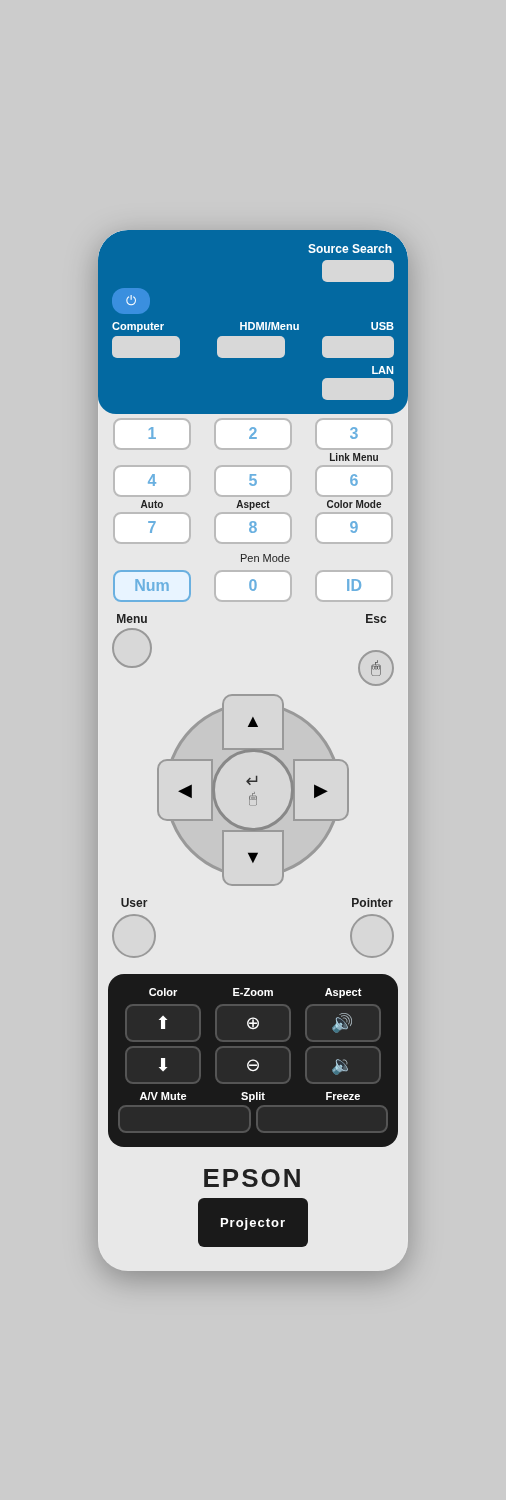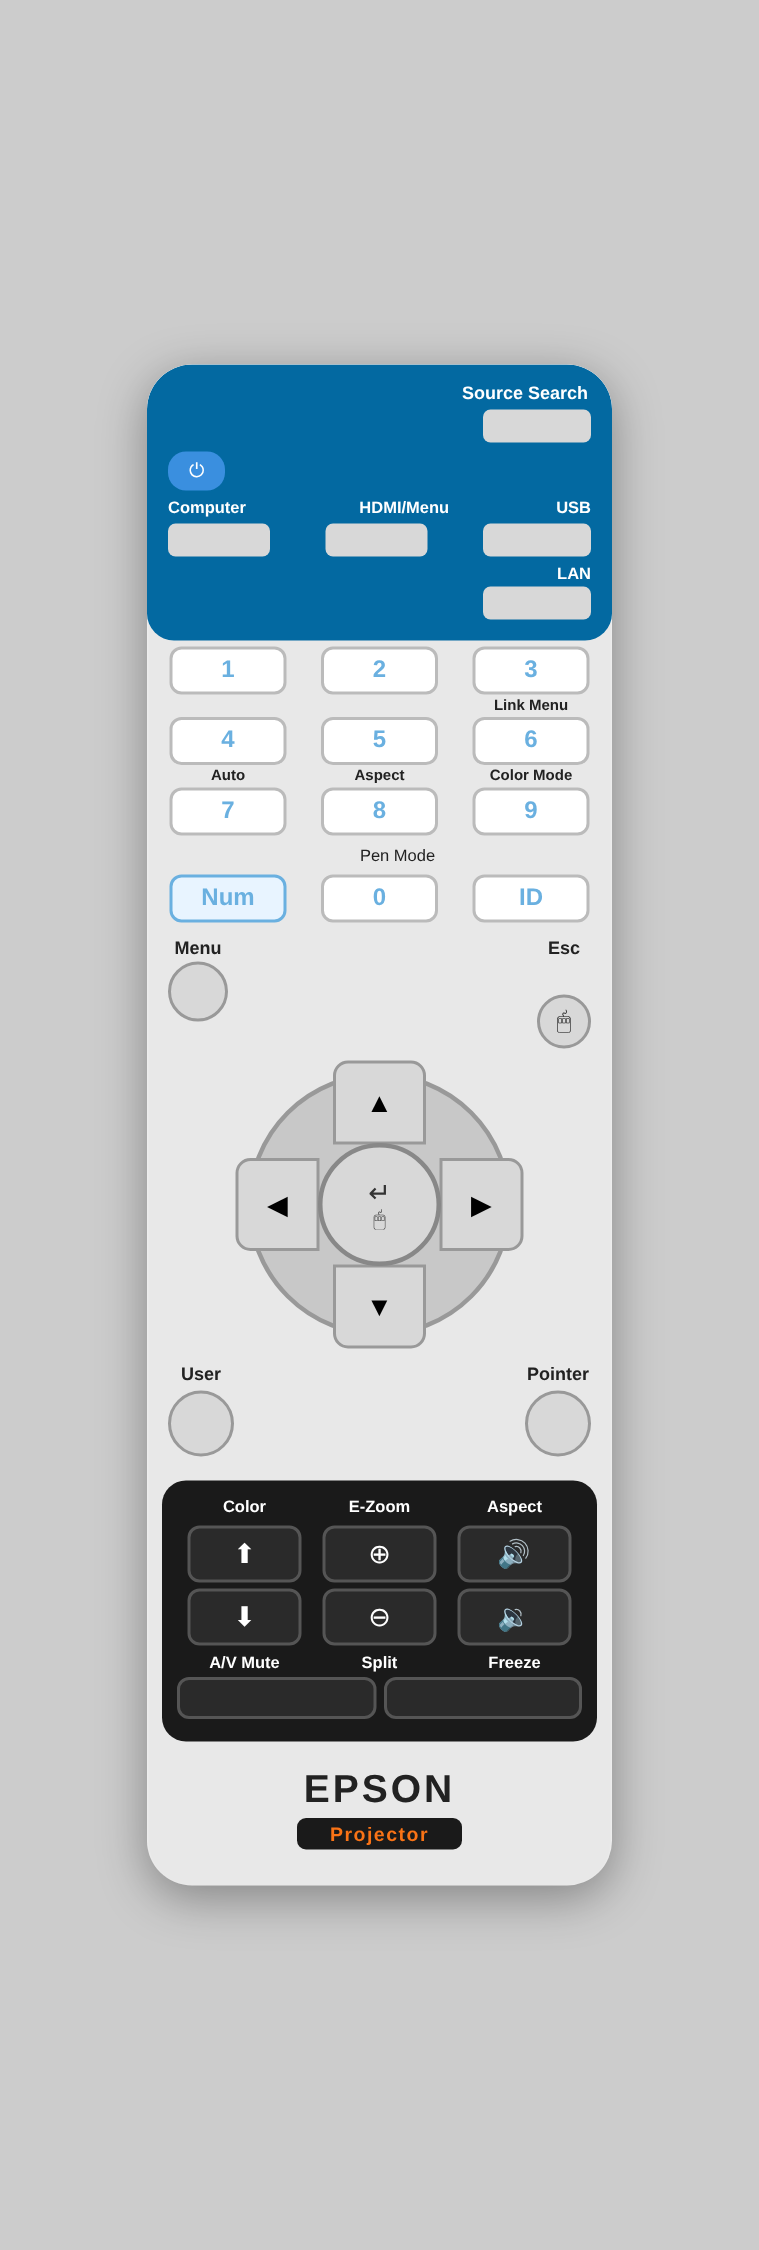--- a/index.html
+++ b/index.html
@@ -271,24 +271,24 @@
       padding: 4px 0 4px 0;
     }
     .epson-logo {
       font-size: 26px;
       font-weight: 700;
       letter-spacing: 2px;
       color: #222;
     }
     .projector-badge {
       background: #1a1a1a;
-      color: #f97316;
+      color: #ffffff;
       font-size: 13px;
       font-weight: bold;
-      padding: 3px 22px;
+      padding: 17px 22px;
       border-radius: 6px;
       letter-spacing: 1px;
     }
 
     
     .pen-mode-row {
       text-align: center;
       margin: 2px 0 4px 0;
     }
     .pen-mode-label {

